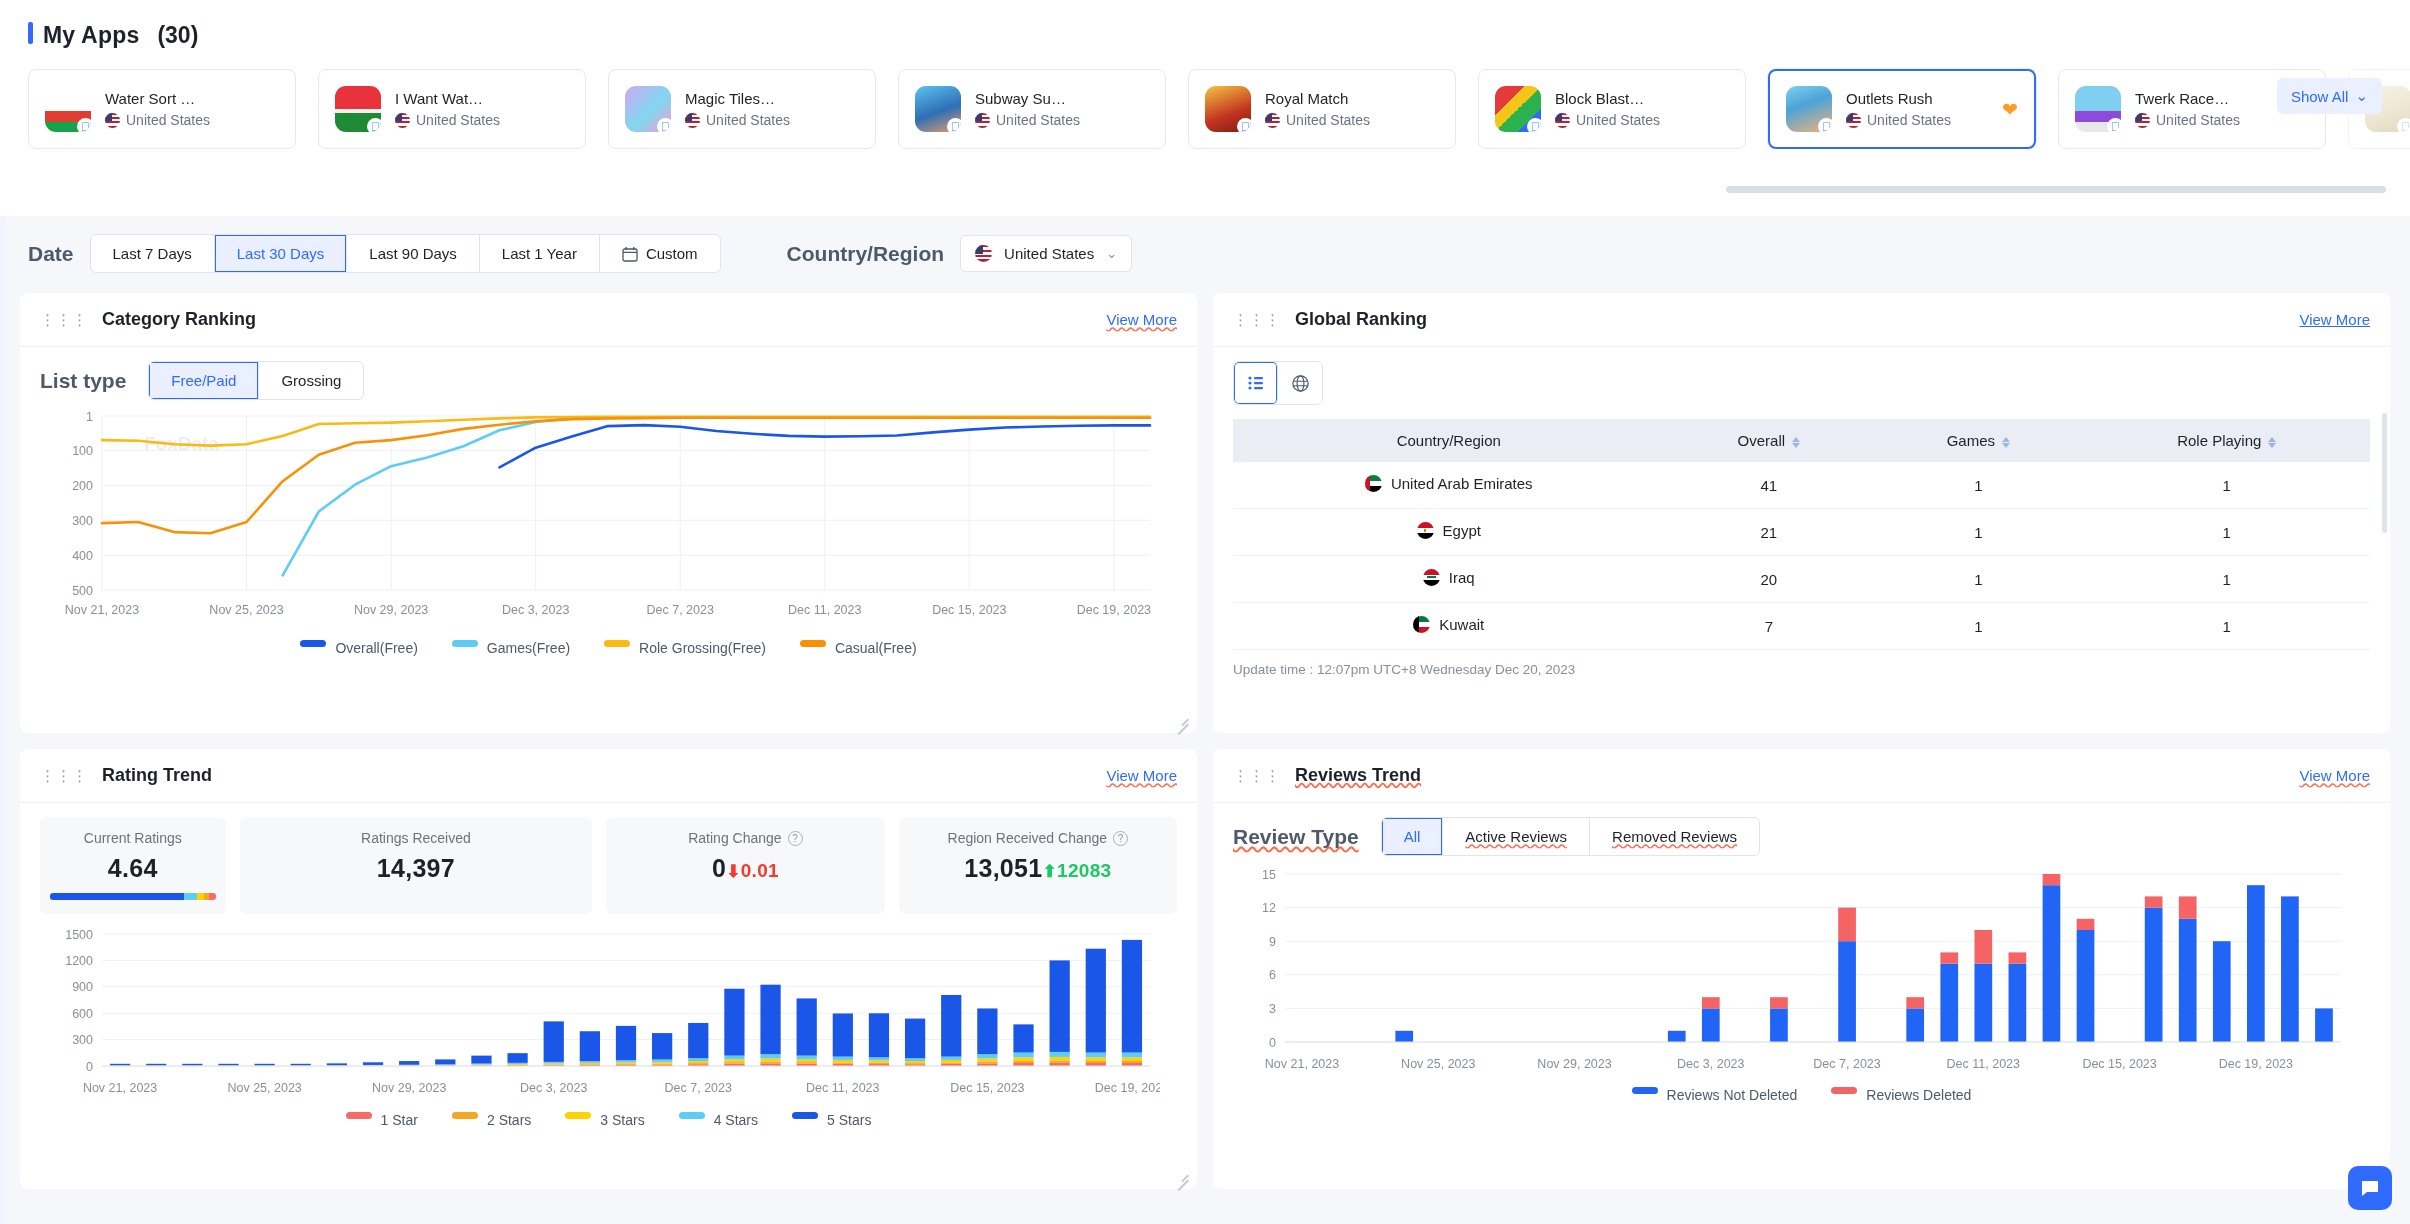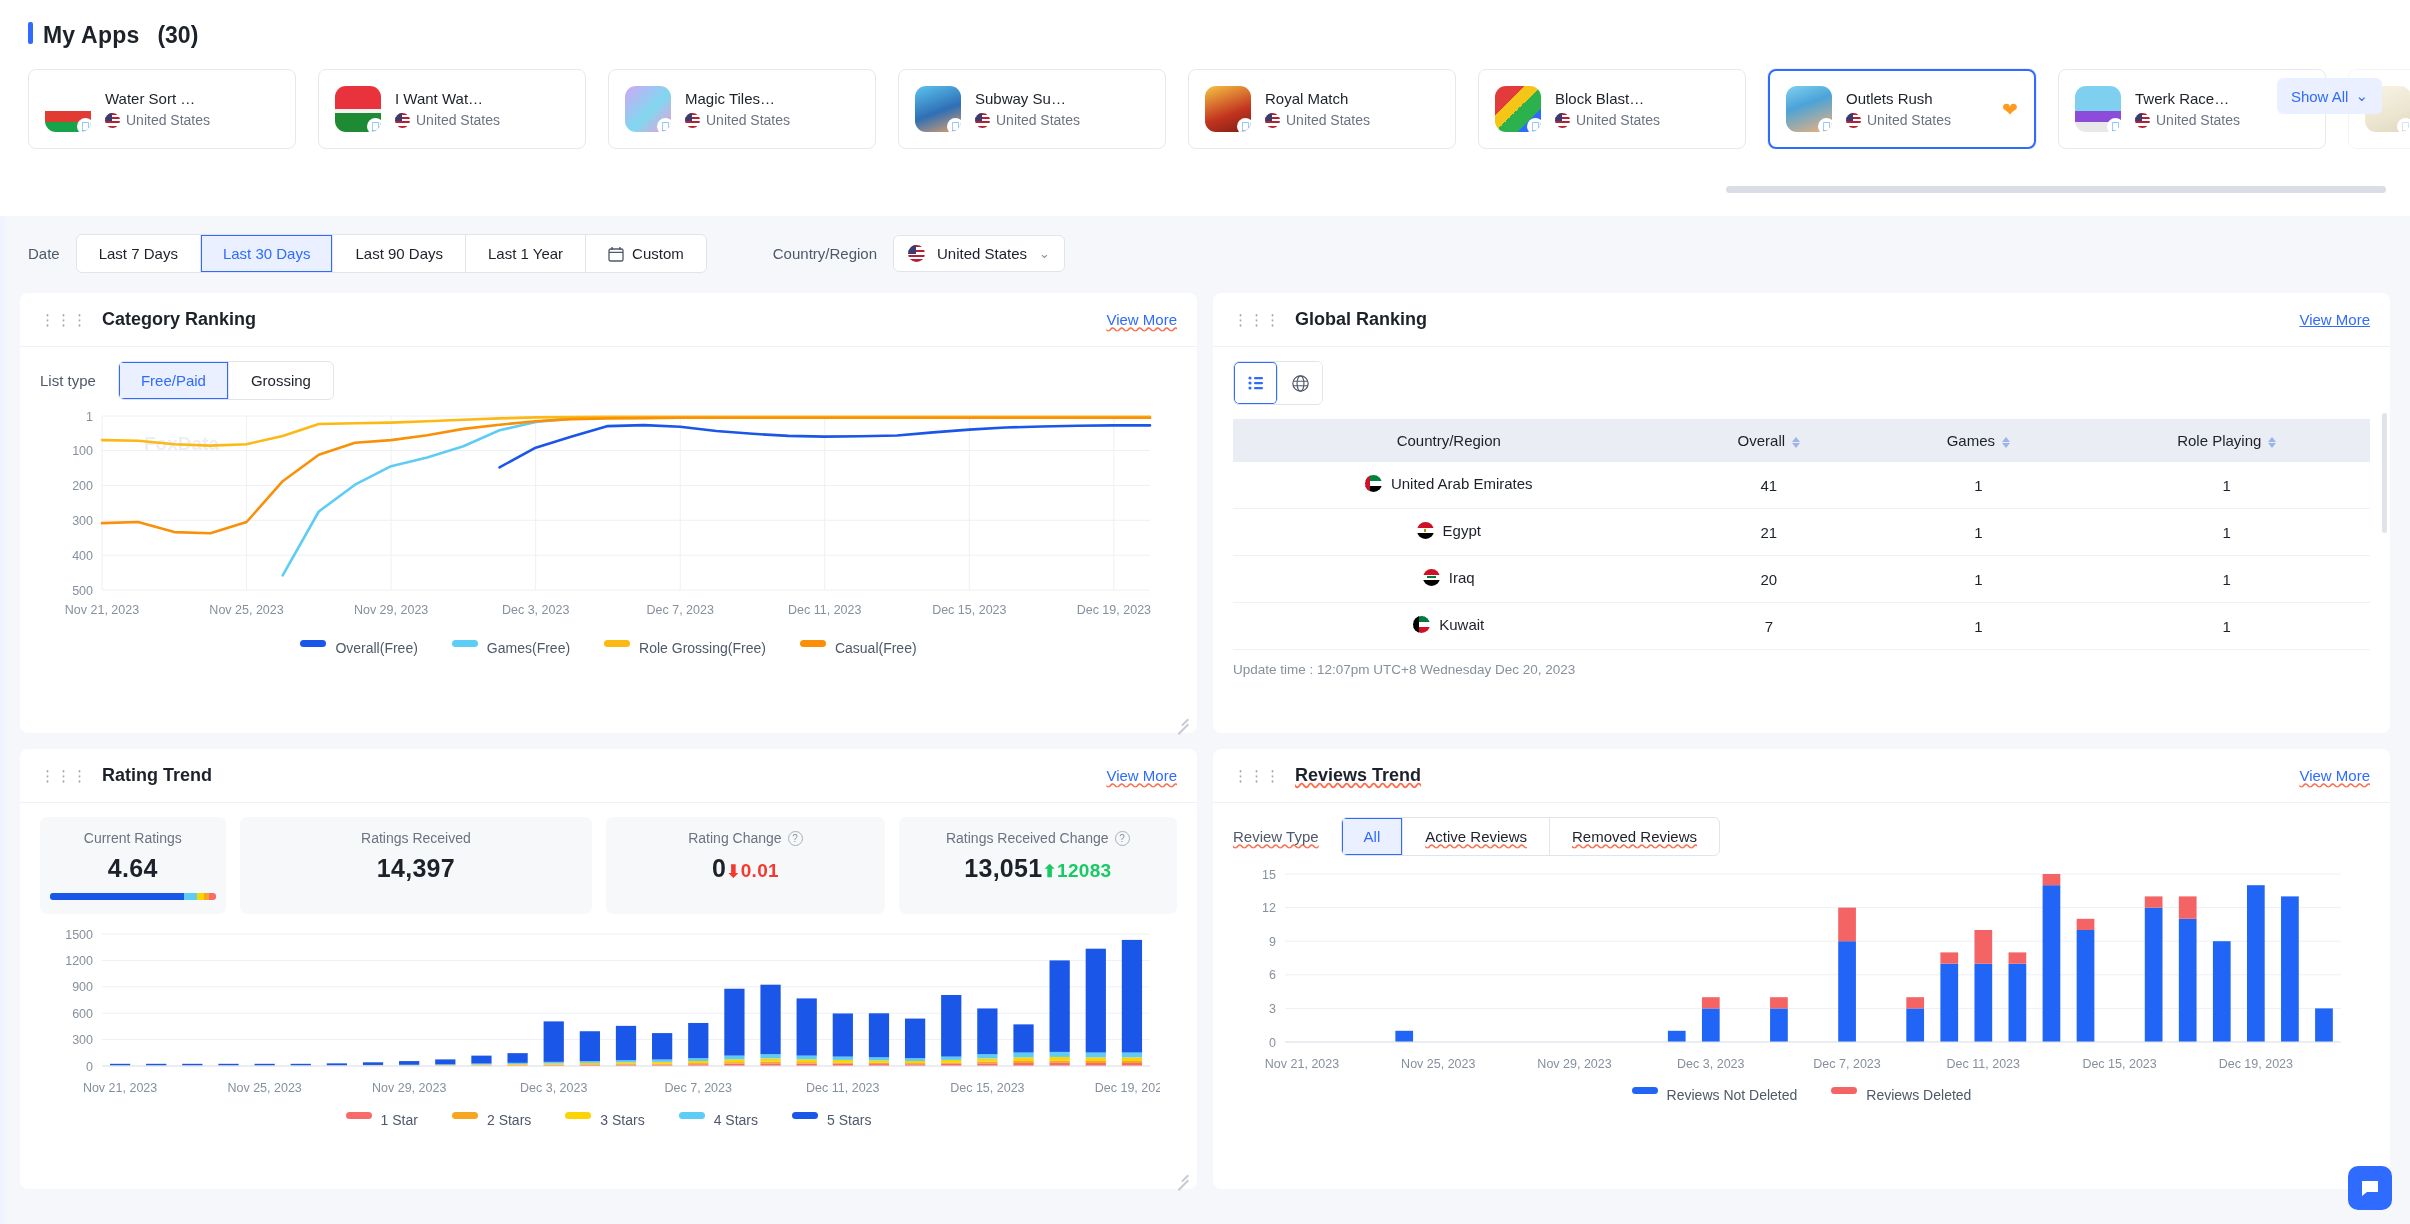--- a/index.html
+++ b/index.html
@@ -83,21 +83,21 @@
     position: absolute; left: 1726px; top: 186px; width: 660px; height: 7px;
     background: #d9dde5; border-radius: 4px;
   }
 
   
   .filters {
     display: flex; align-items: center; gap: 16px;
     padding: 18px 28px 20px 28px;
     background: #f5f7fb;
   }
-  .flabel { font-size: 15px; color: #4e5969; }
+  .flabel { font-size: 21px; color: #4e5969; font-weight: bold; }
   .seg { display: flex; border: 1px solid #e1e4ea; border-radius: 6px; overflow: hidden; background: #fff; }
   .seg > div {
     padding: 10px 22px; font-size: 15px; color: #1d2129; cursor: pointer;
     border-right: 1px solid #e1e4ea; white-space: nowrap;
     display: flex; align-items: center; gap: 8px;
   }
   .seg > div:last-child { border-right: none; }
   .seg > div.active { background: #eaf0ff; color: #2f6bff; box-shadow: inset 0 0 0 1px #2f6bff; }
   .country-sel {
     display: flex; align-items: center; gap: 12px;
@@ -550,21 +550,21 @@
             </div>
             <div class="metric">
               <div class="mlabel">
                 <span>Rating Change</span>
                 <span class="qmark">?</span>
               </div>
               <div class="mval"><span>0</span><span class="arrow-dn">⬇</span><span class="chg-dn">0.01</span></div>
             </div>
             <div class="metric">
               <div class="mlabel">
-                <span>Ratings Received Change</span>
+                <span>Region Received Change</span>
                 <span class="qmark">?</span>
               </div>
               <div class="mval"><span>13,051</span><span class="arrow-up">⬆</span><span class="chg-up">12083</span></div>
             </div>
           </div>
         <div class="chart-wrap" style="margin-top:12px">
           <svg id="svg-rating" width="1120" height="180" viewBox="0 0 1120 180">
               <line x1="62" y1="140" x2="1110" y2="140" class="gridline"></line>
               <text x="53" y="144.5" text-anchor="end" class="axlbl">0</text>
               <line x1="62" y1="113.6" x2="1110" y2="113.6" class="gridline"></line>

